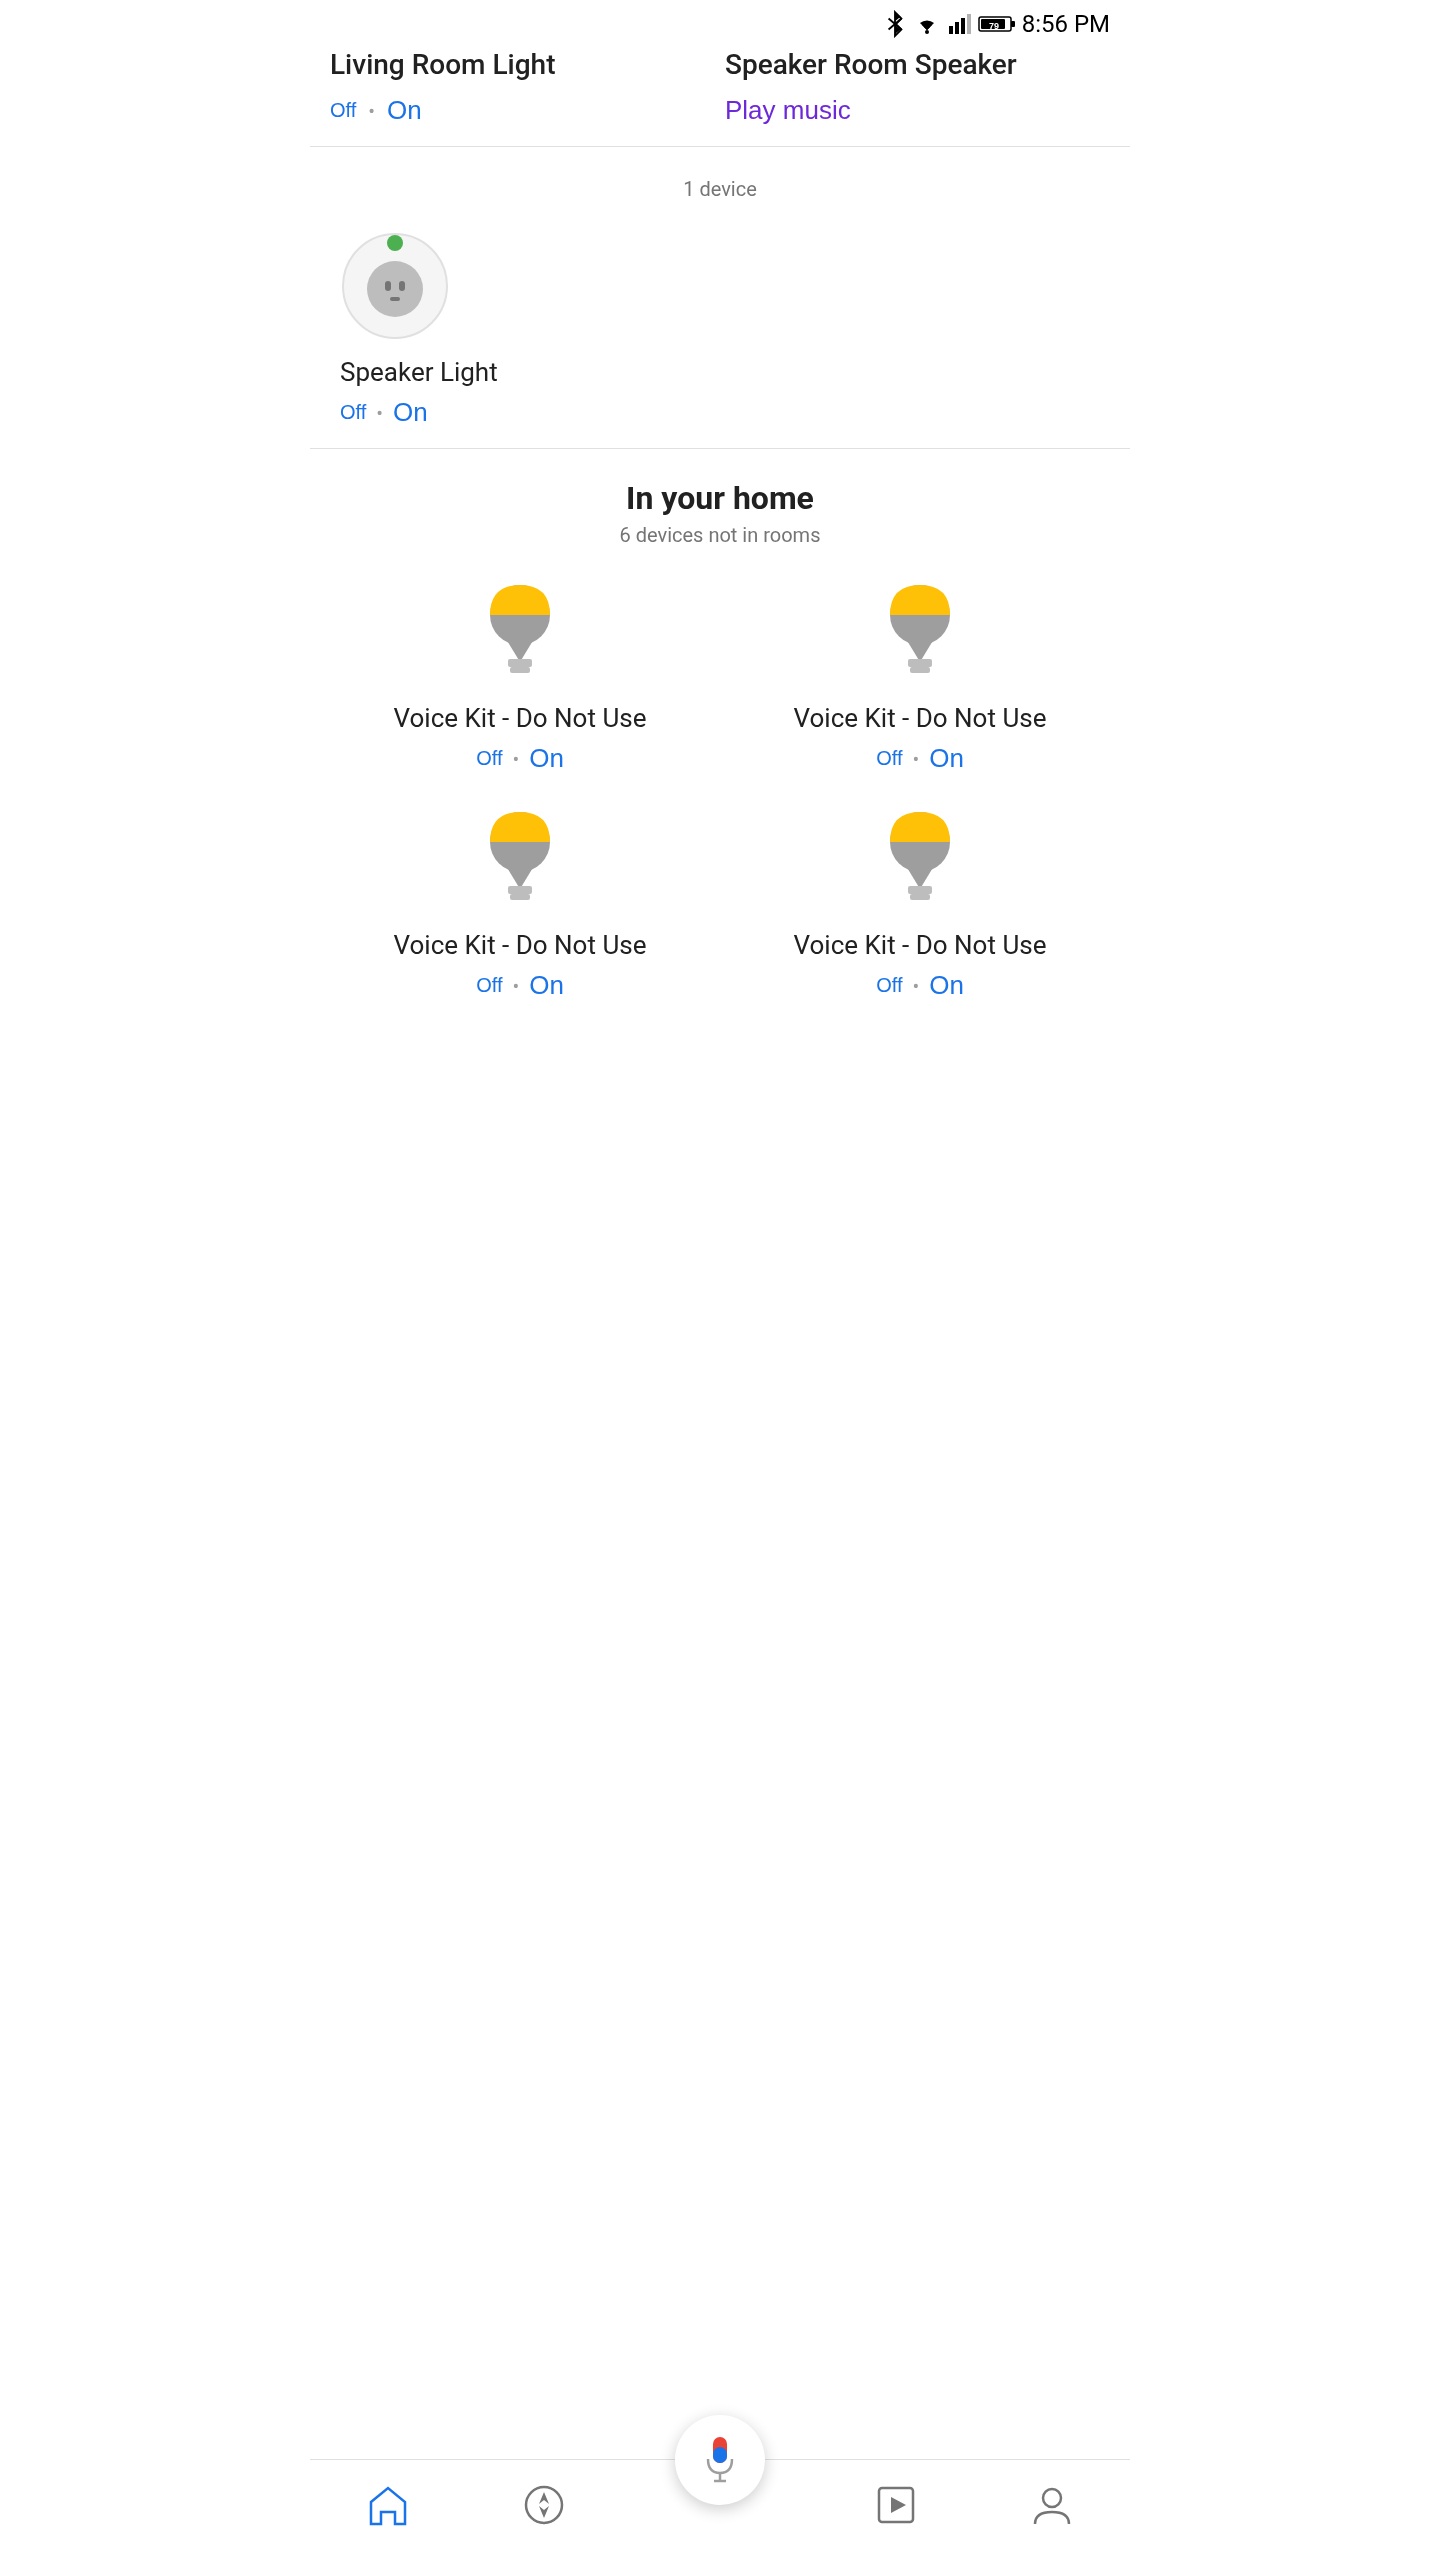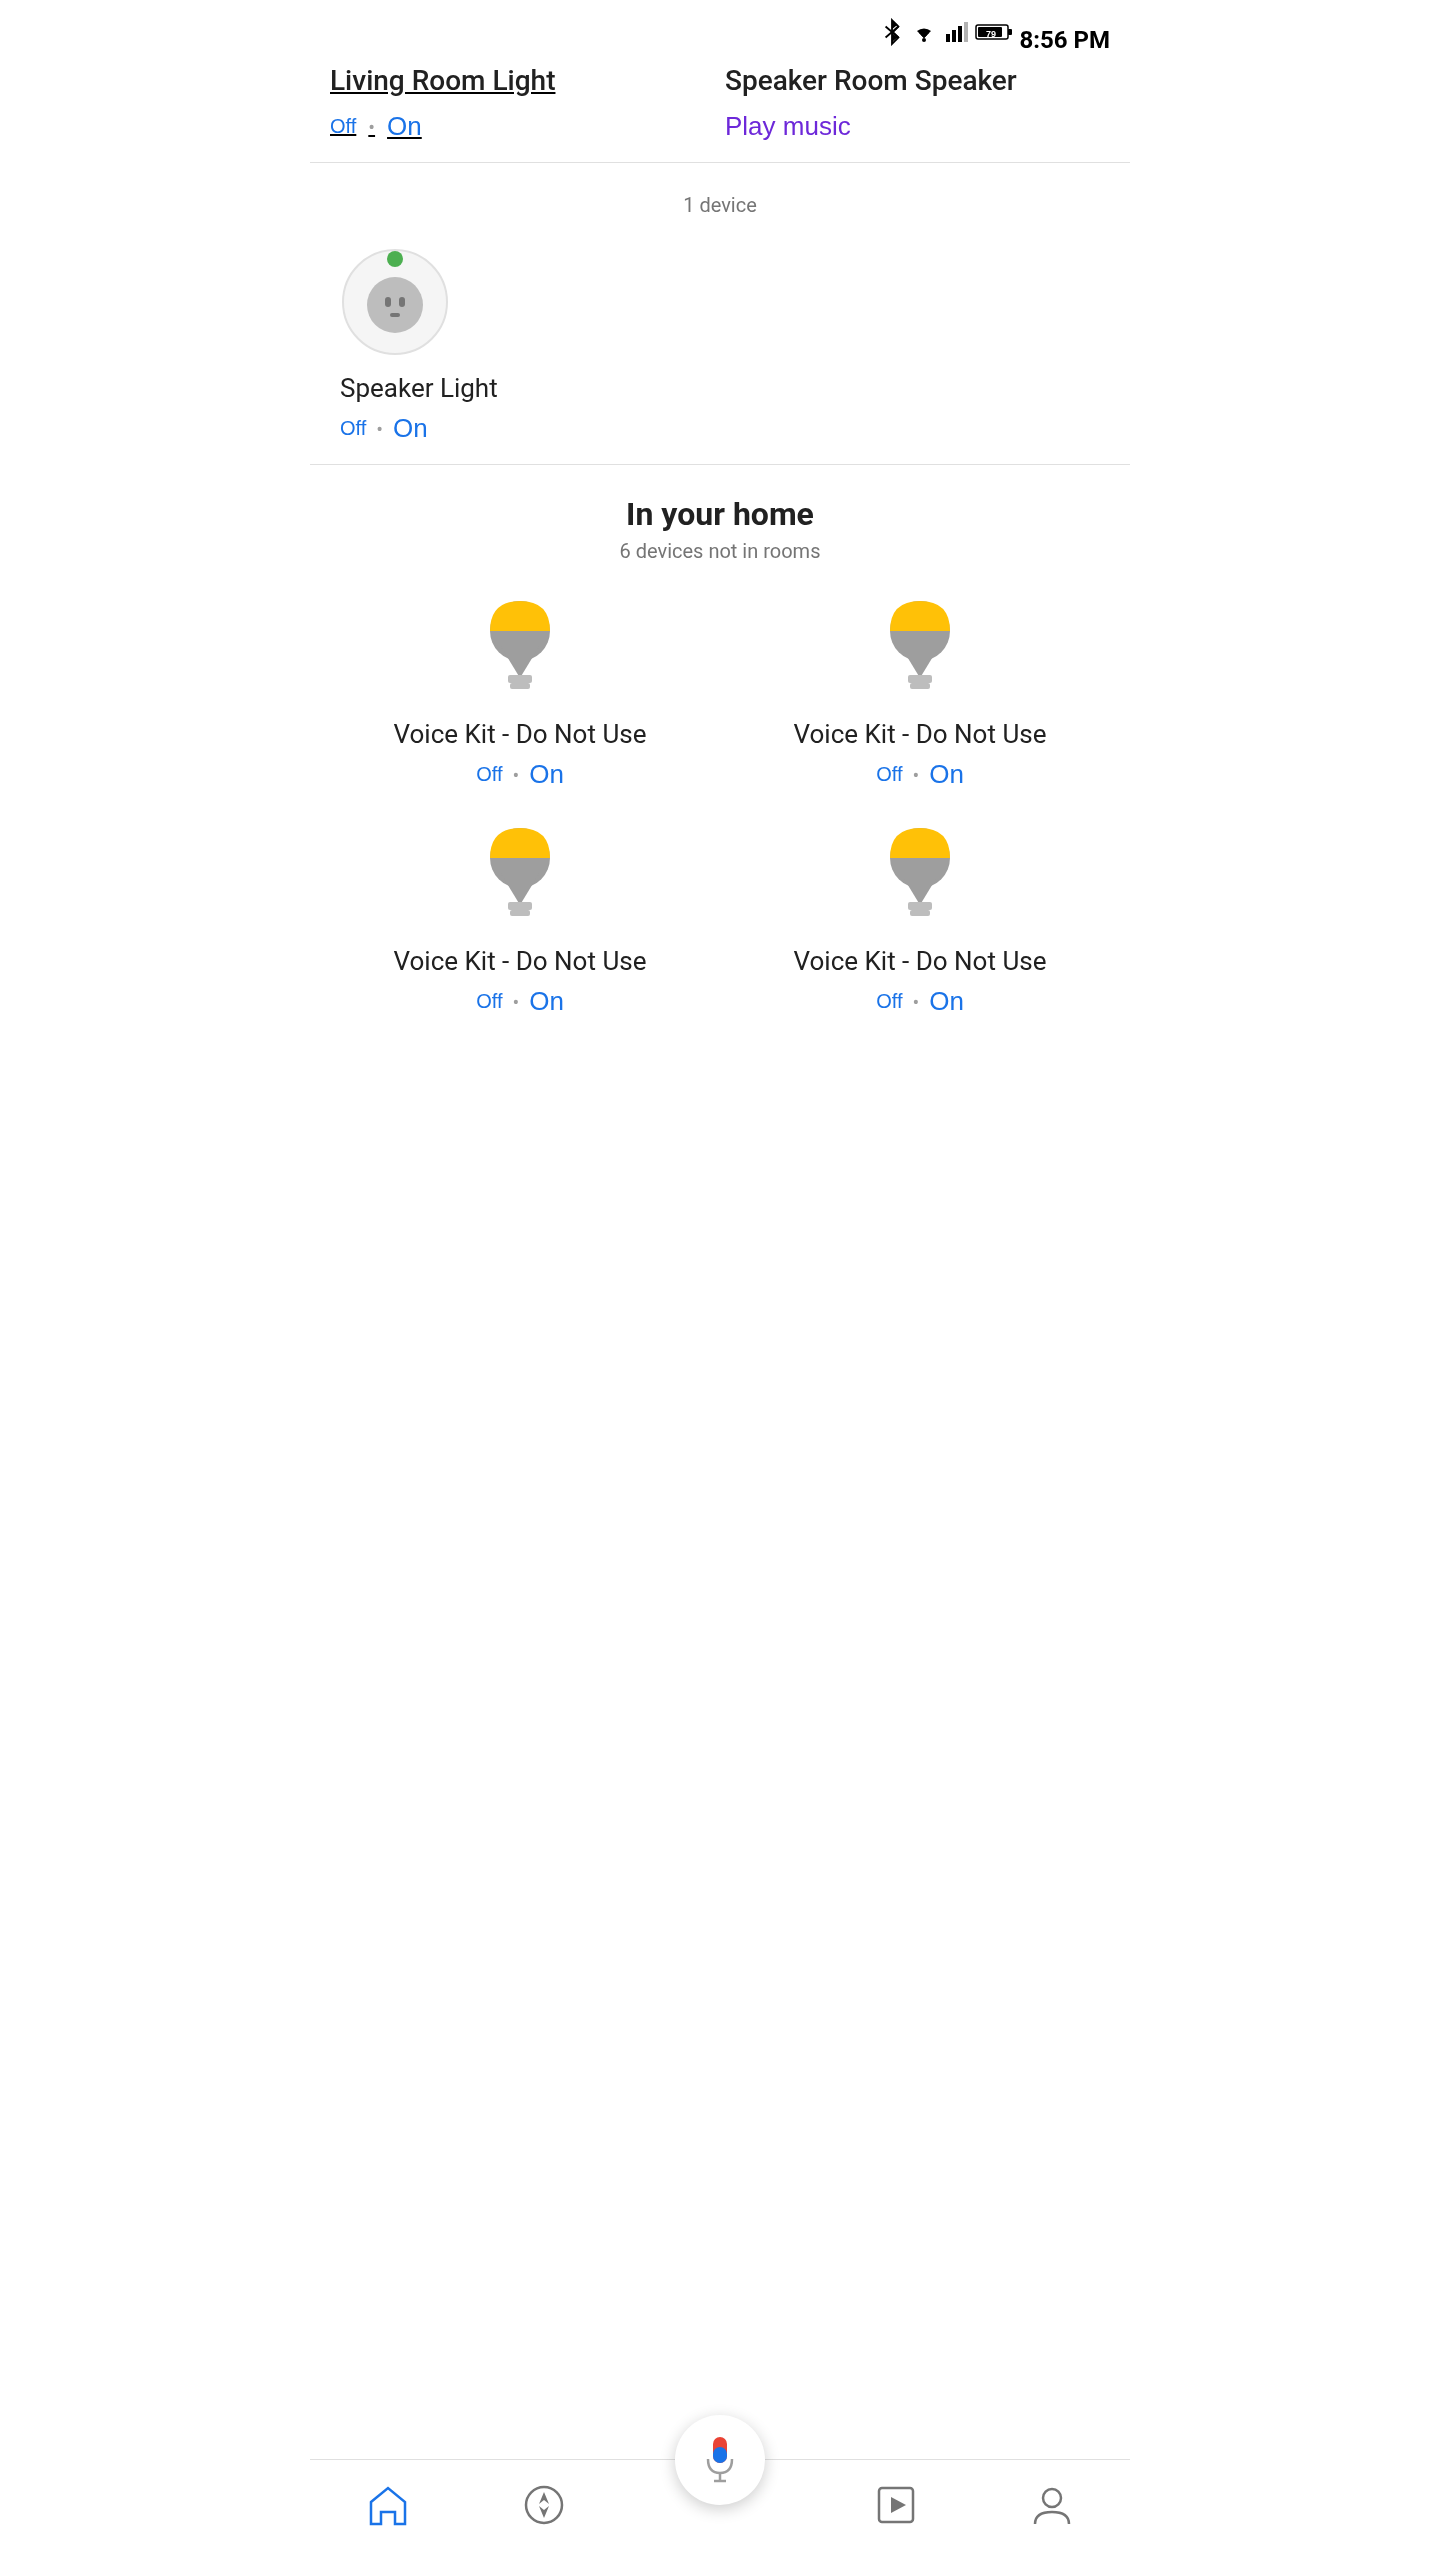--- a/index.html
+++ b/index.html
@@ -19,42 +19,40 @@
       display: flex;
       justify-content: flex-end;
       align-items: center;
       padding: 10px 20px;
       gap: 8px;
       font-size: 22px;
       color: #000;
     }
     .status-bar .time {
       font-size: 24px;
-      font-weight: 700;
-      margin-top: 16px;
+      font-weight: 400;
     }
     .status-icons {
       display: flex;
       align-items: center;
       gap: 6px;
     }
 
     
     .header-devices {
       display: flex;
       padding: 0 20px 20px 20px;
       border-bottom: 1px solid #e0e0e0;
     }
     .device-col {
       flex: 1;
       padding: 0 10px;
     }
     .device-col:first-child {
       padding-left: 0;
-      text-decoration: underline;
     }
     .device-name {
       font-size: 28px;
       font-weight: 500;
       color: #212121;
       margin-bottom: 14px;
     }
     .device-controls {
       display: flex;
       align-items: center;

